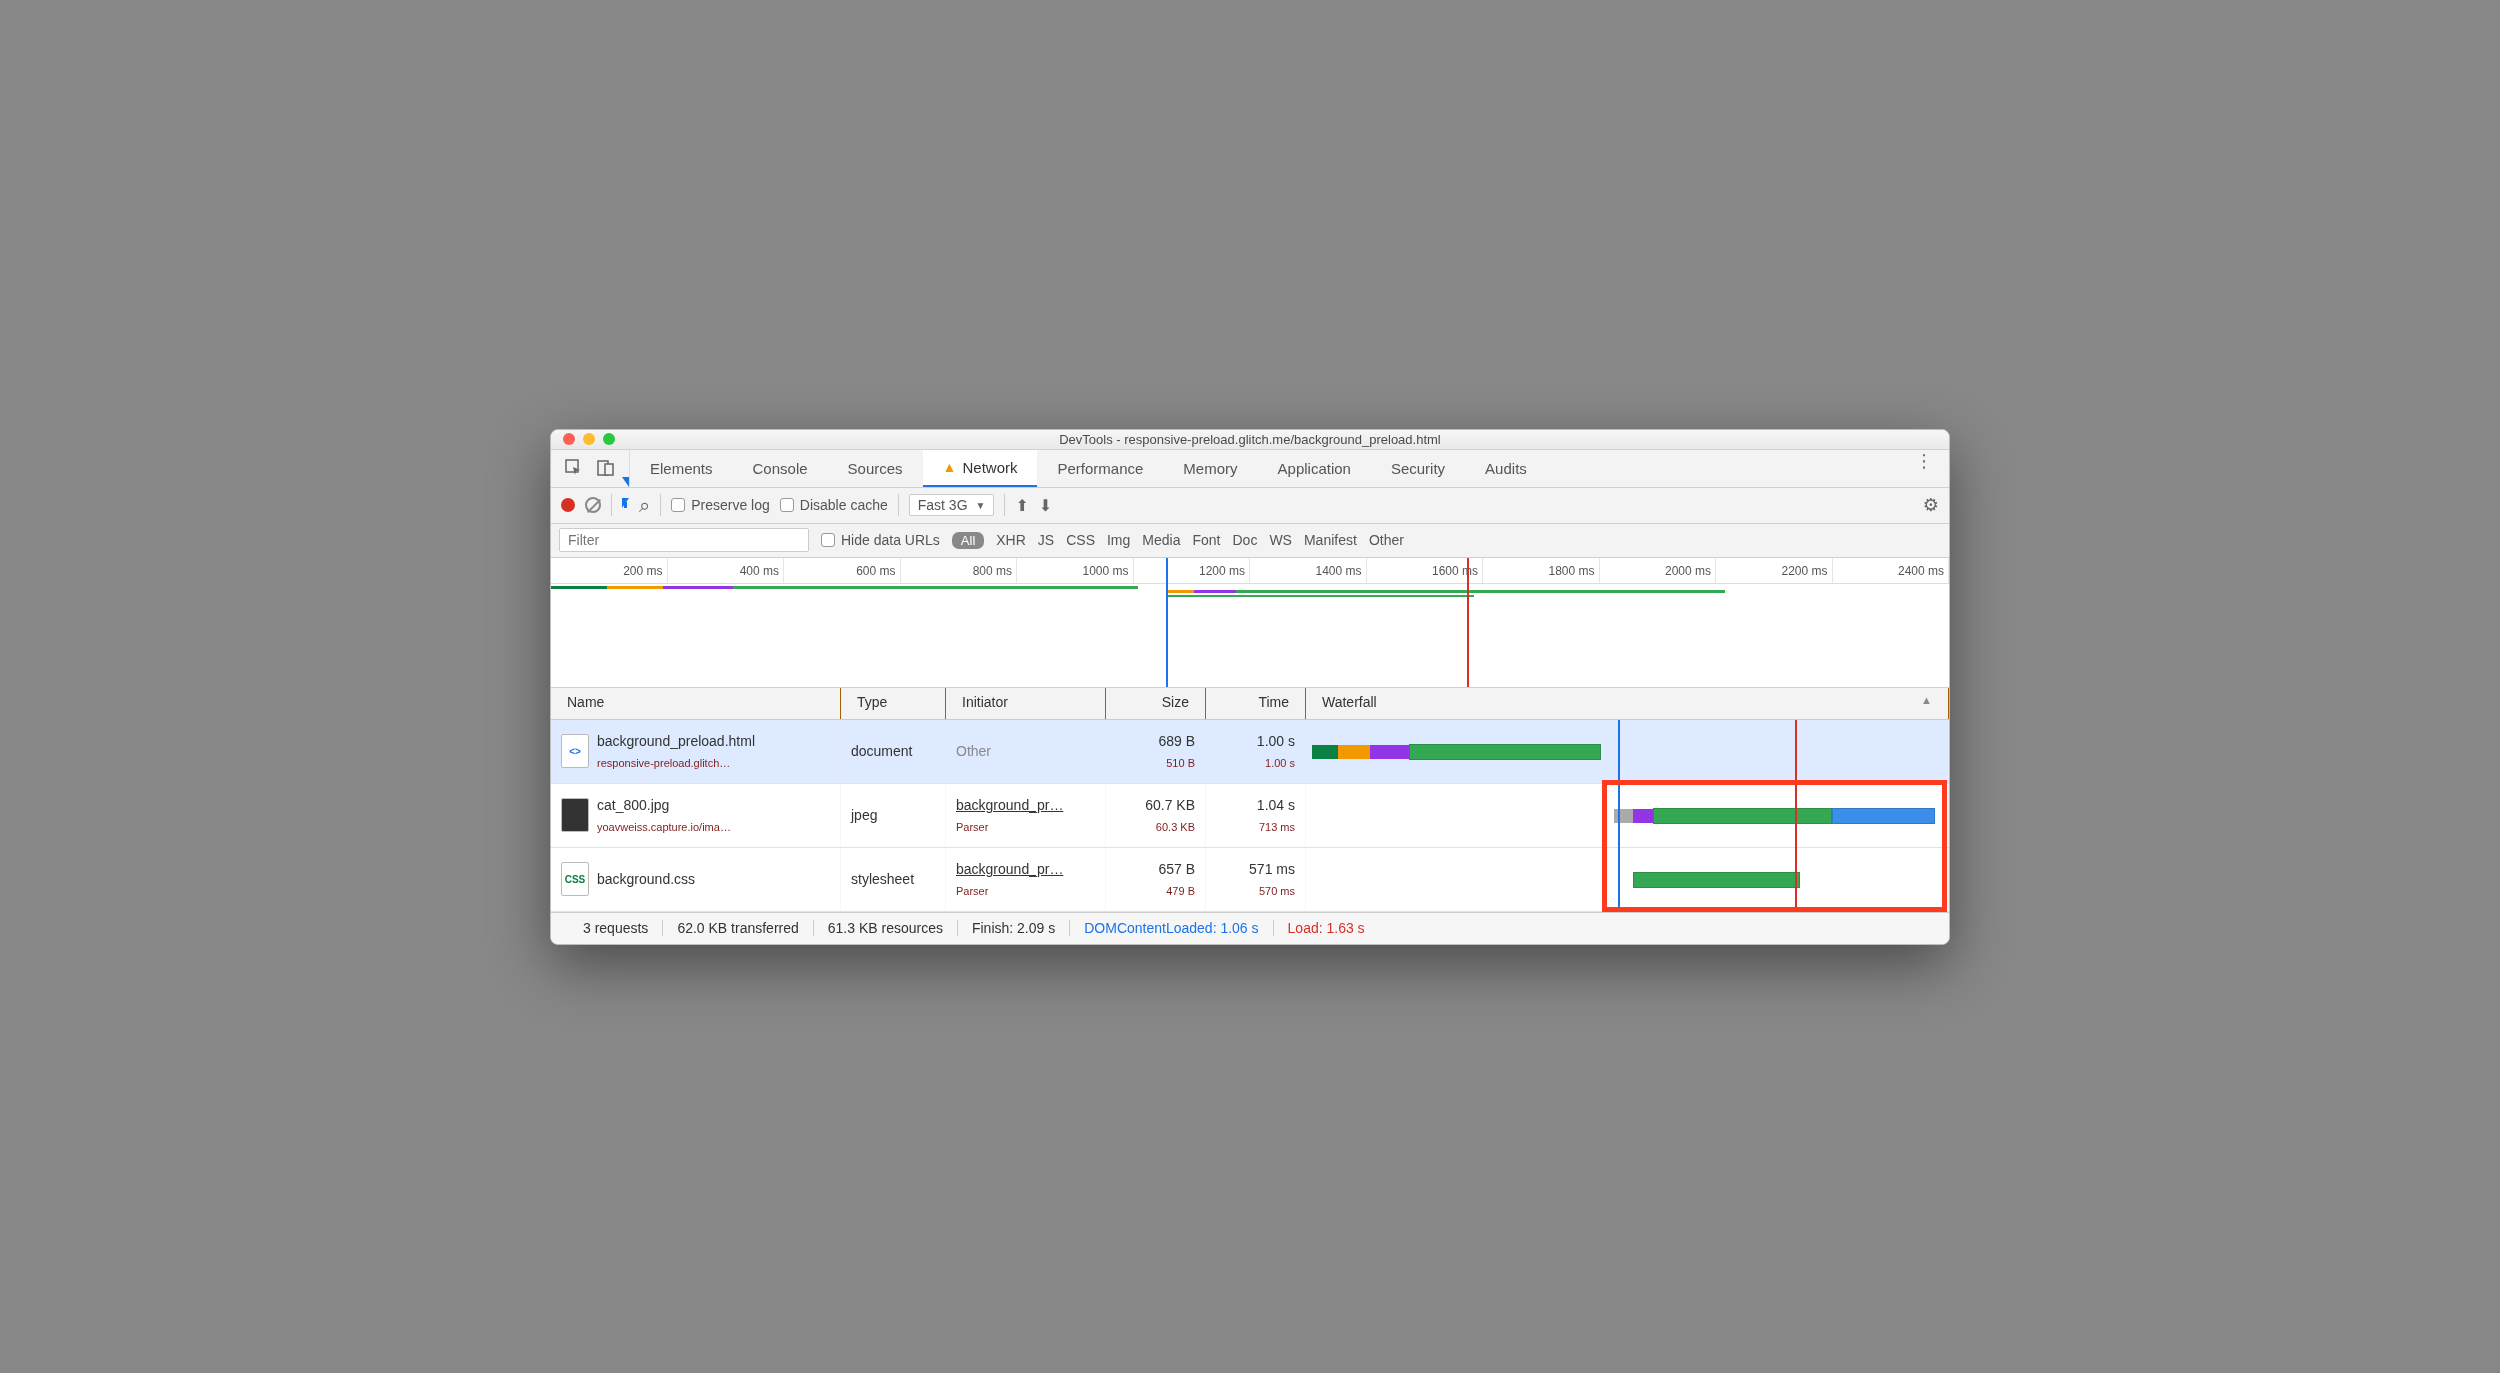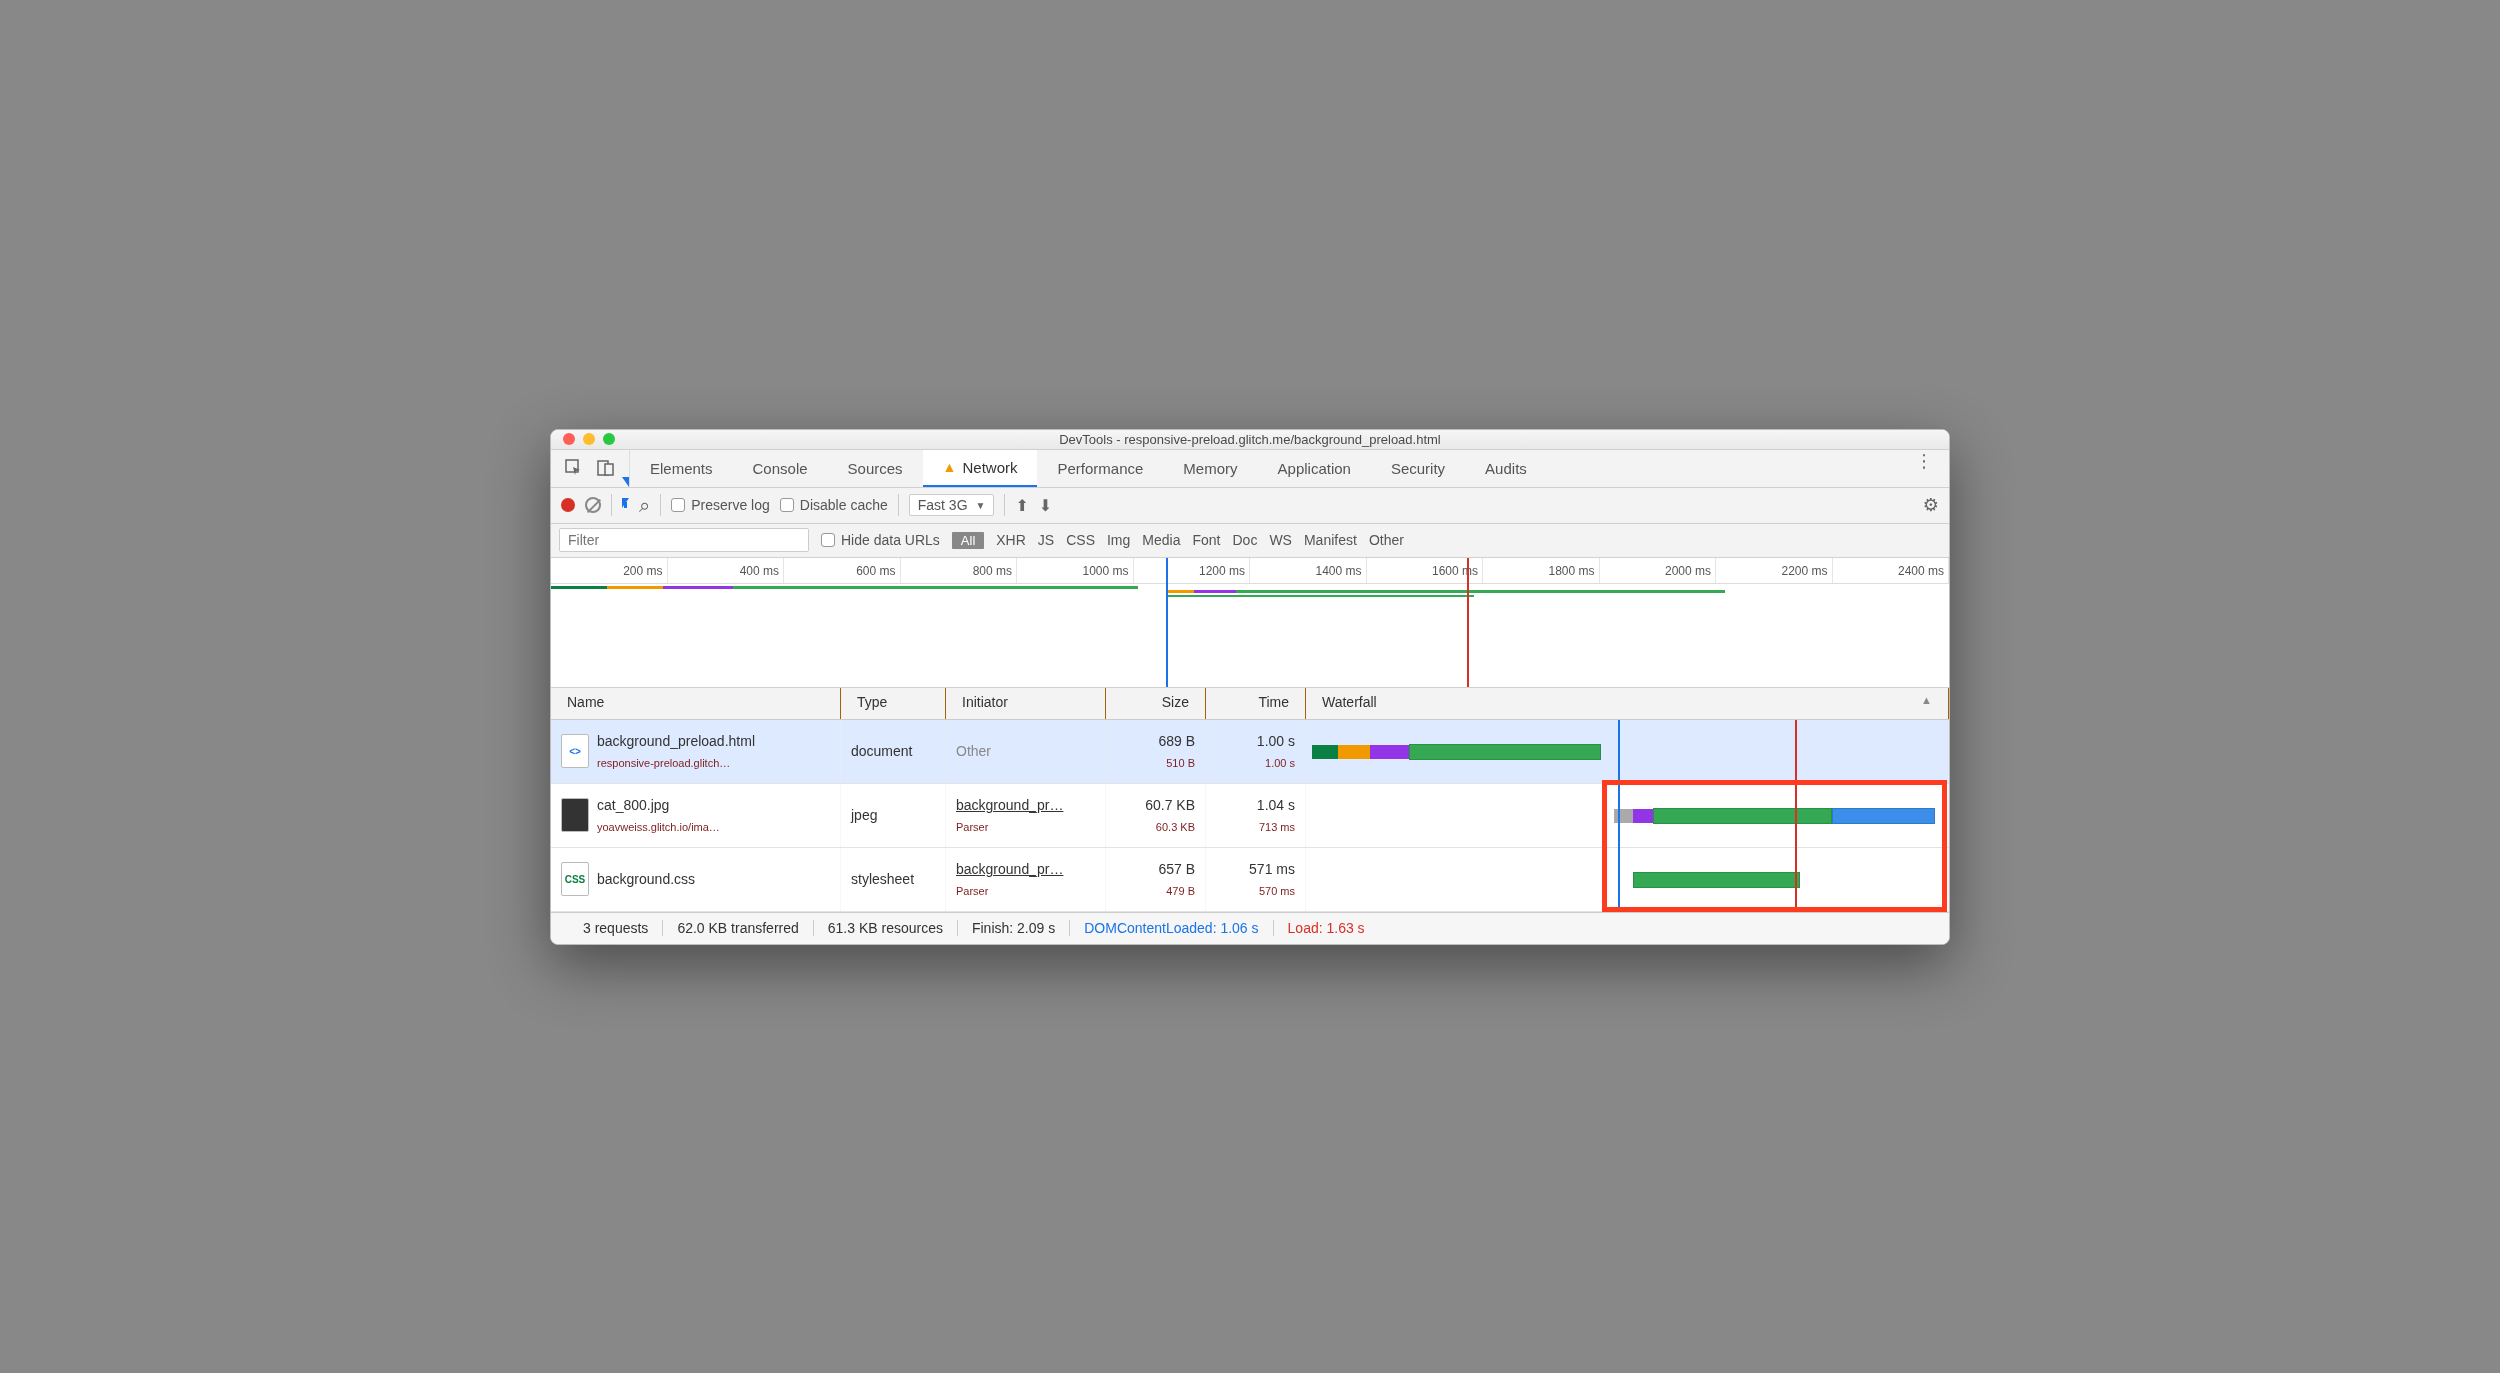--- a/index.html
+++ b/index.html
@@ -63,21 +63,21 @@
 .chk { width:14px;height:14px;border:1px solid #999;border-radius:3px;display:inline-block;margin-right:6px;vertical-align:-2px;background:#fff;}
 .select-box { display:flex;align-items:center;gap:8px;background:#fff;border:1px solid #ccc;padding:2px 8px;border-radius:2px;}
 .select-box .caret{font-size:10px;color:#666;}
 .up-ico,.down-ico{color:#666;font-size:16px;}
 .gear-ico{margin-left:auto;color:#666;font-size:18px;}
 .filterbar {
   display:flex;align-items:center;height:34px;padding:0 8px;gap:12px;
   border-bottom:1px solid #d0d0d0;background:#f3f3f3;font-size:14px;color:#555;
 }
 .filter-input{background:#fff;border:1px solid #ccc;padding:3px 8px;width:250px;font-size:14px;color:#999;border-radius:2px;}
-.pill{background:#888;color:#fff;border-radius:1px;padding:1px 9px;font-size:13px;}
+.pill{background:#888;color:#fff;border-radius:7px;padding:1px 9px;font-size:13px;}
 .filterbar .ft{color:#555;cursor:pointer;}
 .filmstrip{height:80px;display:flex;align-items:center;justify-content:center;color:#888;font-size:20px;border-bottom:1px solid #d0d0d0;}
 .timeline{border-bottom:1px solid #d0d0d0;position:relative;height:130px;}
 .timeline-ticks{display:flex;height:26px;border-bottom:1px solid #ddd;}
 .timeline-ticks div{flex:1;font-size:12px;color:#555;padding-top:6px;text-align:right;padding-right:4px;border-right:1px solid #e5e5e5;}
 .overview{position:relative;height:14px;}
 .ov-seg{position:absolute;height:3px;top:2px;}
 .marker{position:absolute;top:0;bottom:0;width:2px;}
 .blue-line{background:#1a73e8;}
 .red-line{background:#d93025;}
@@ -281,21 +281,21 @@
         <div class="wbar" style="left:16%;width:30%;background:#34a853;"></div>
       </div>
     </div>
 
     <div class="row">
       <div class="col-name">
           <div class="namewrap">
             <div class="file-ico ico-img"></div>
             <div class="nametext">
               <div class="main">cat_800.jpg</div>
-              <div class="sub">yoavweiss.glitch.io/ima…</div>
+              <div class="sub">yoavweiss.capture.io/ima…</div>
             </div>
           </div>
         </div>
       <div class="col-type">
           <span>jpeg</span>
         </div>
       <div class="col-init">
           <a>background_pr…</a>
           <span class="sub">Parser</span>
         </div>

